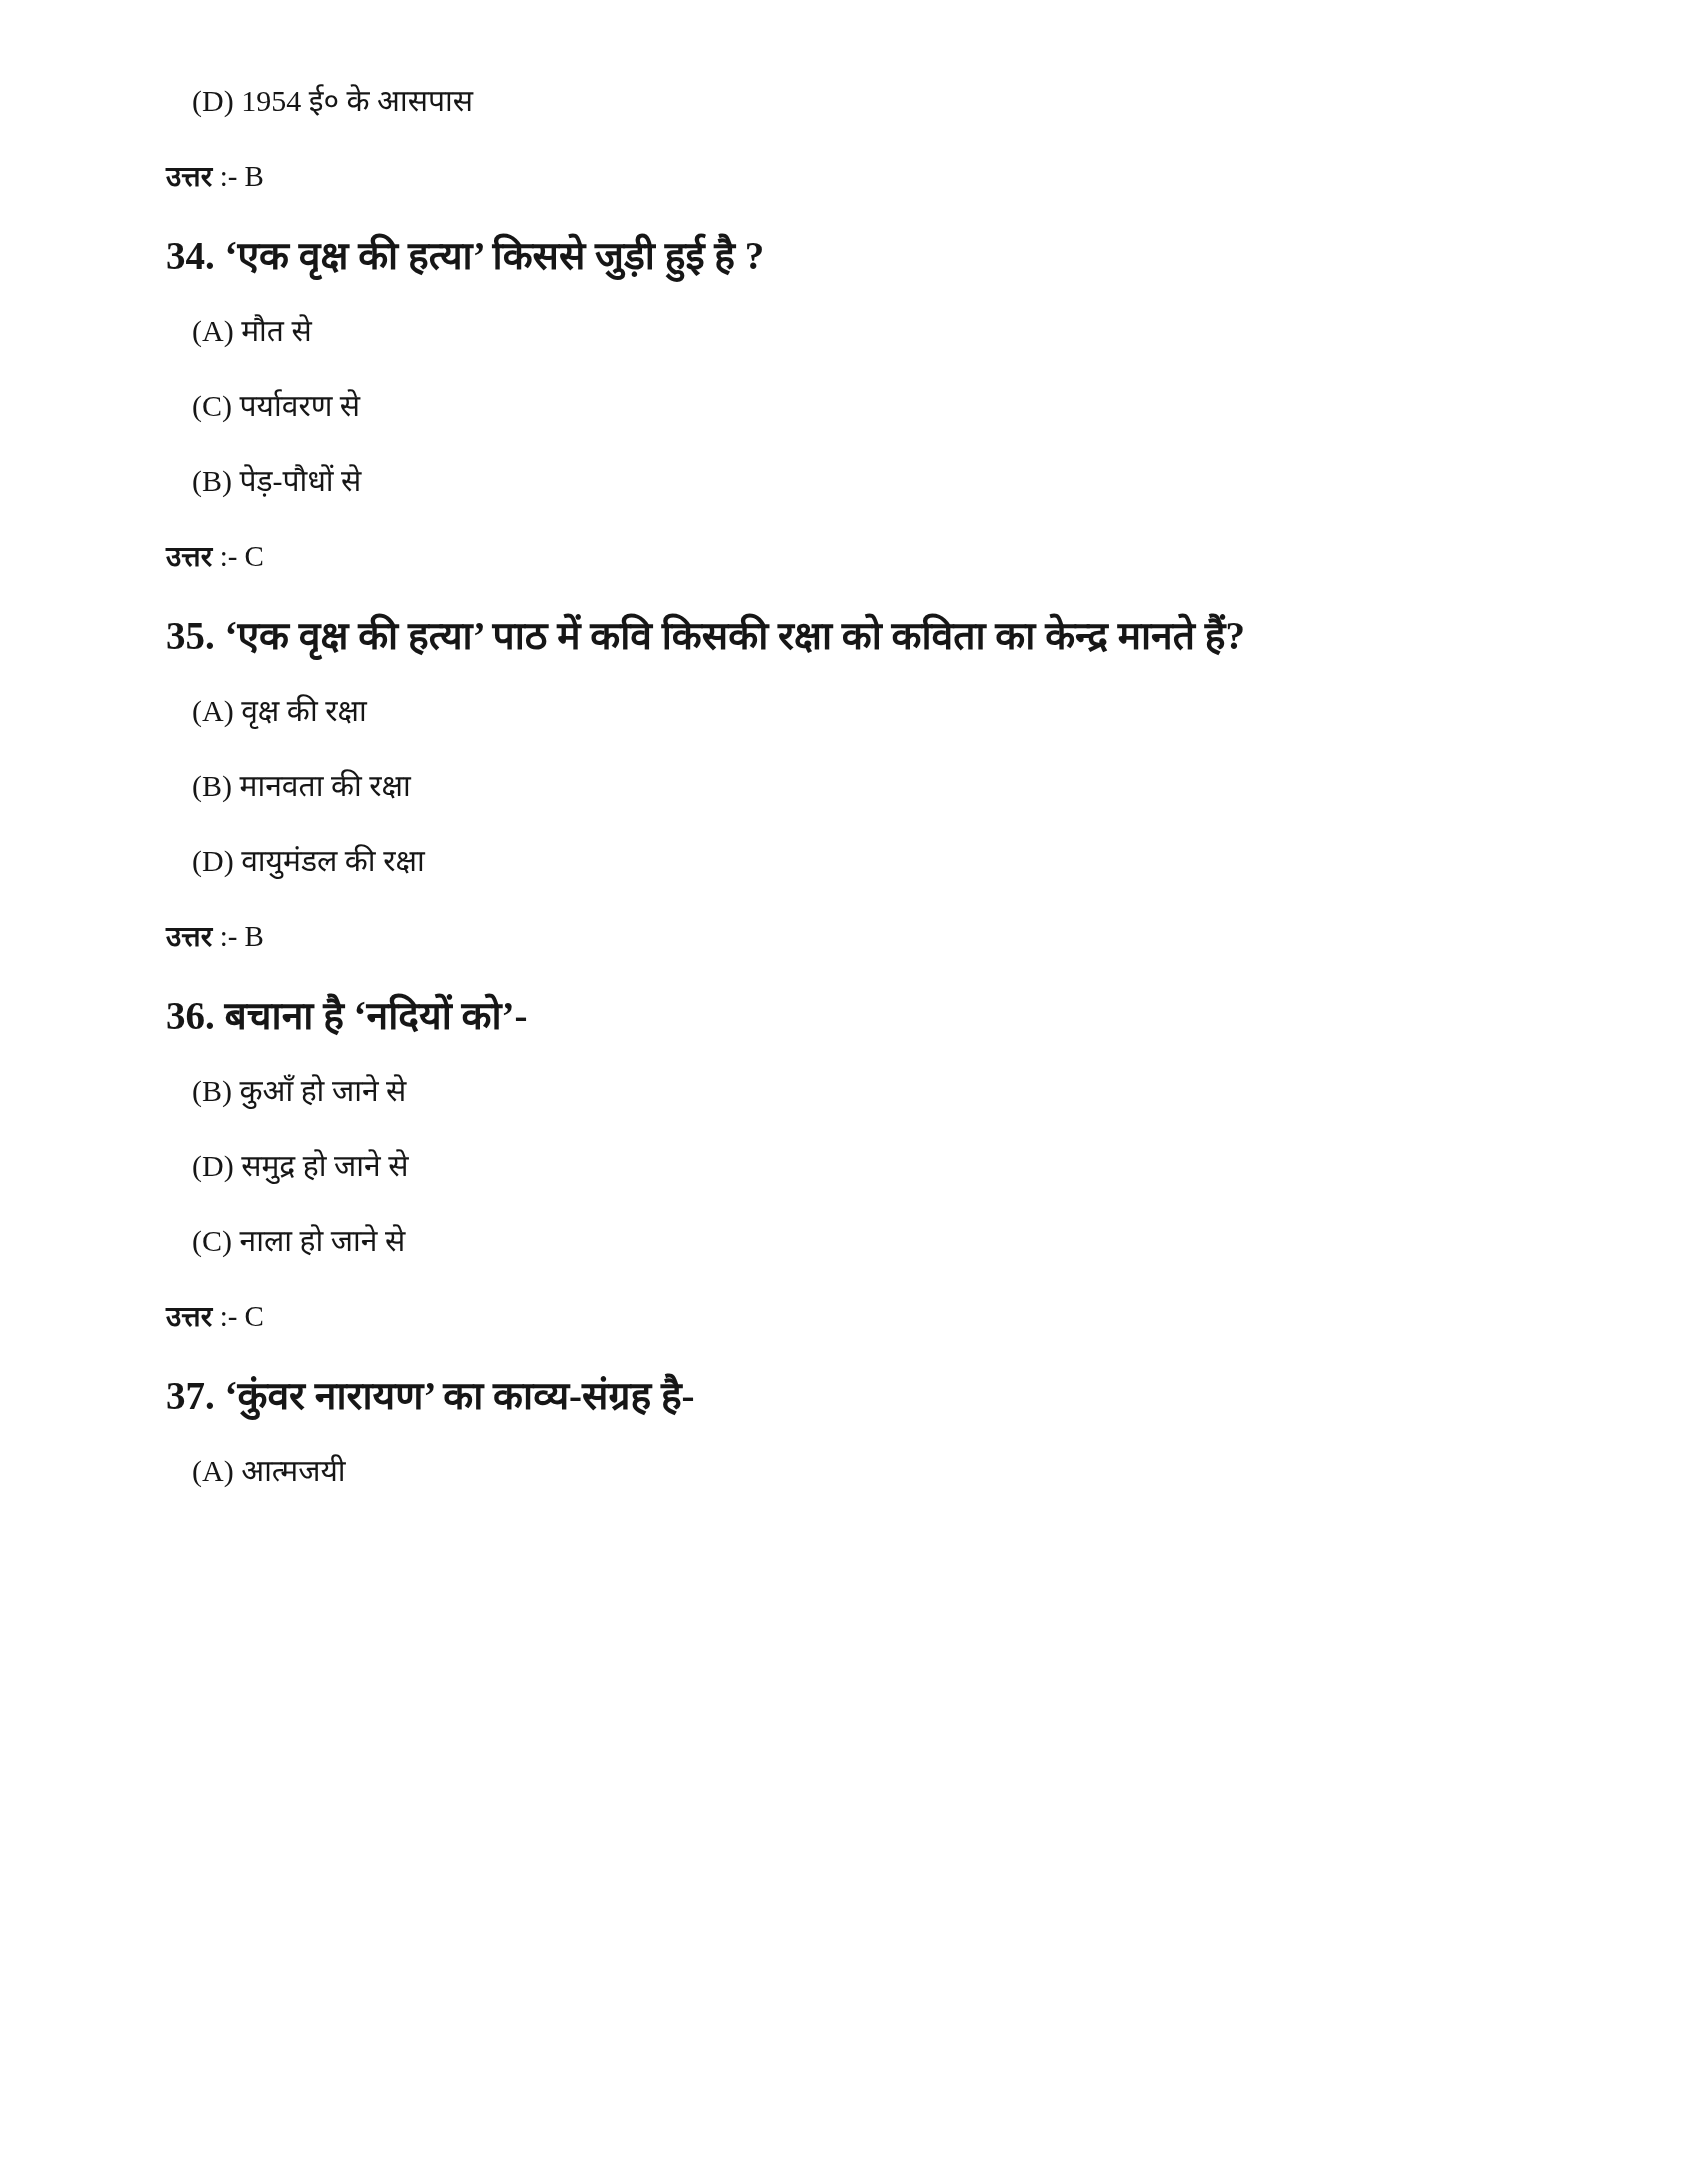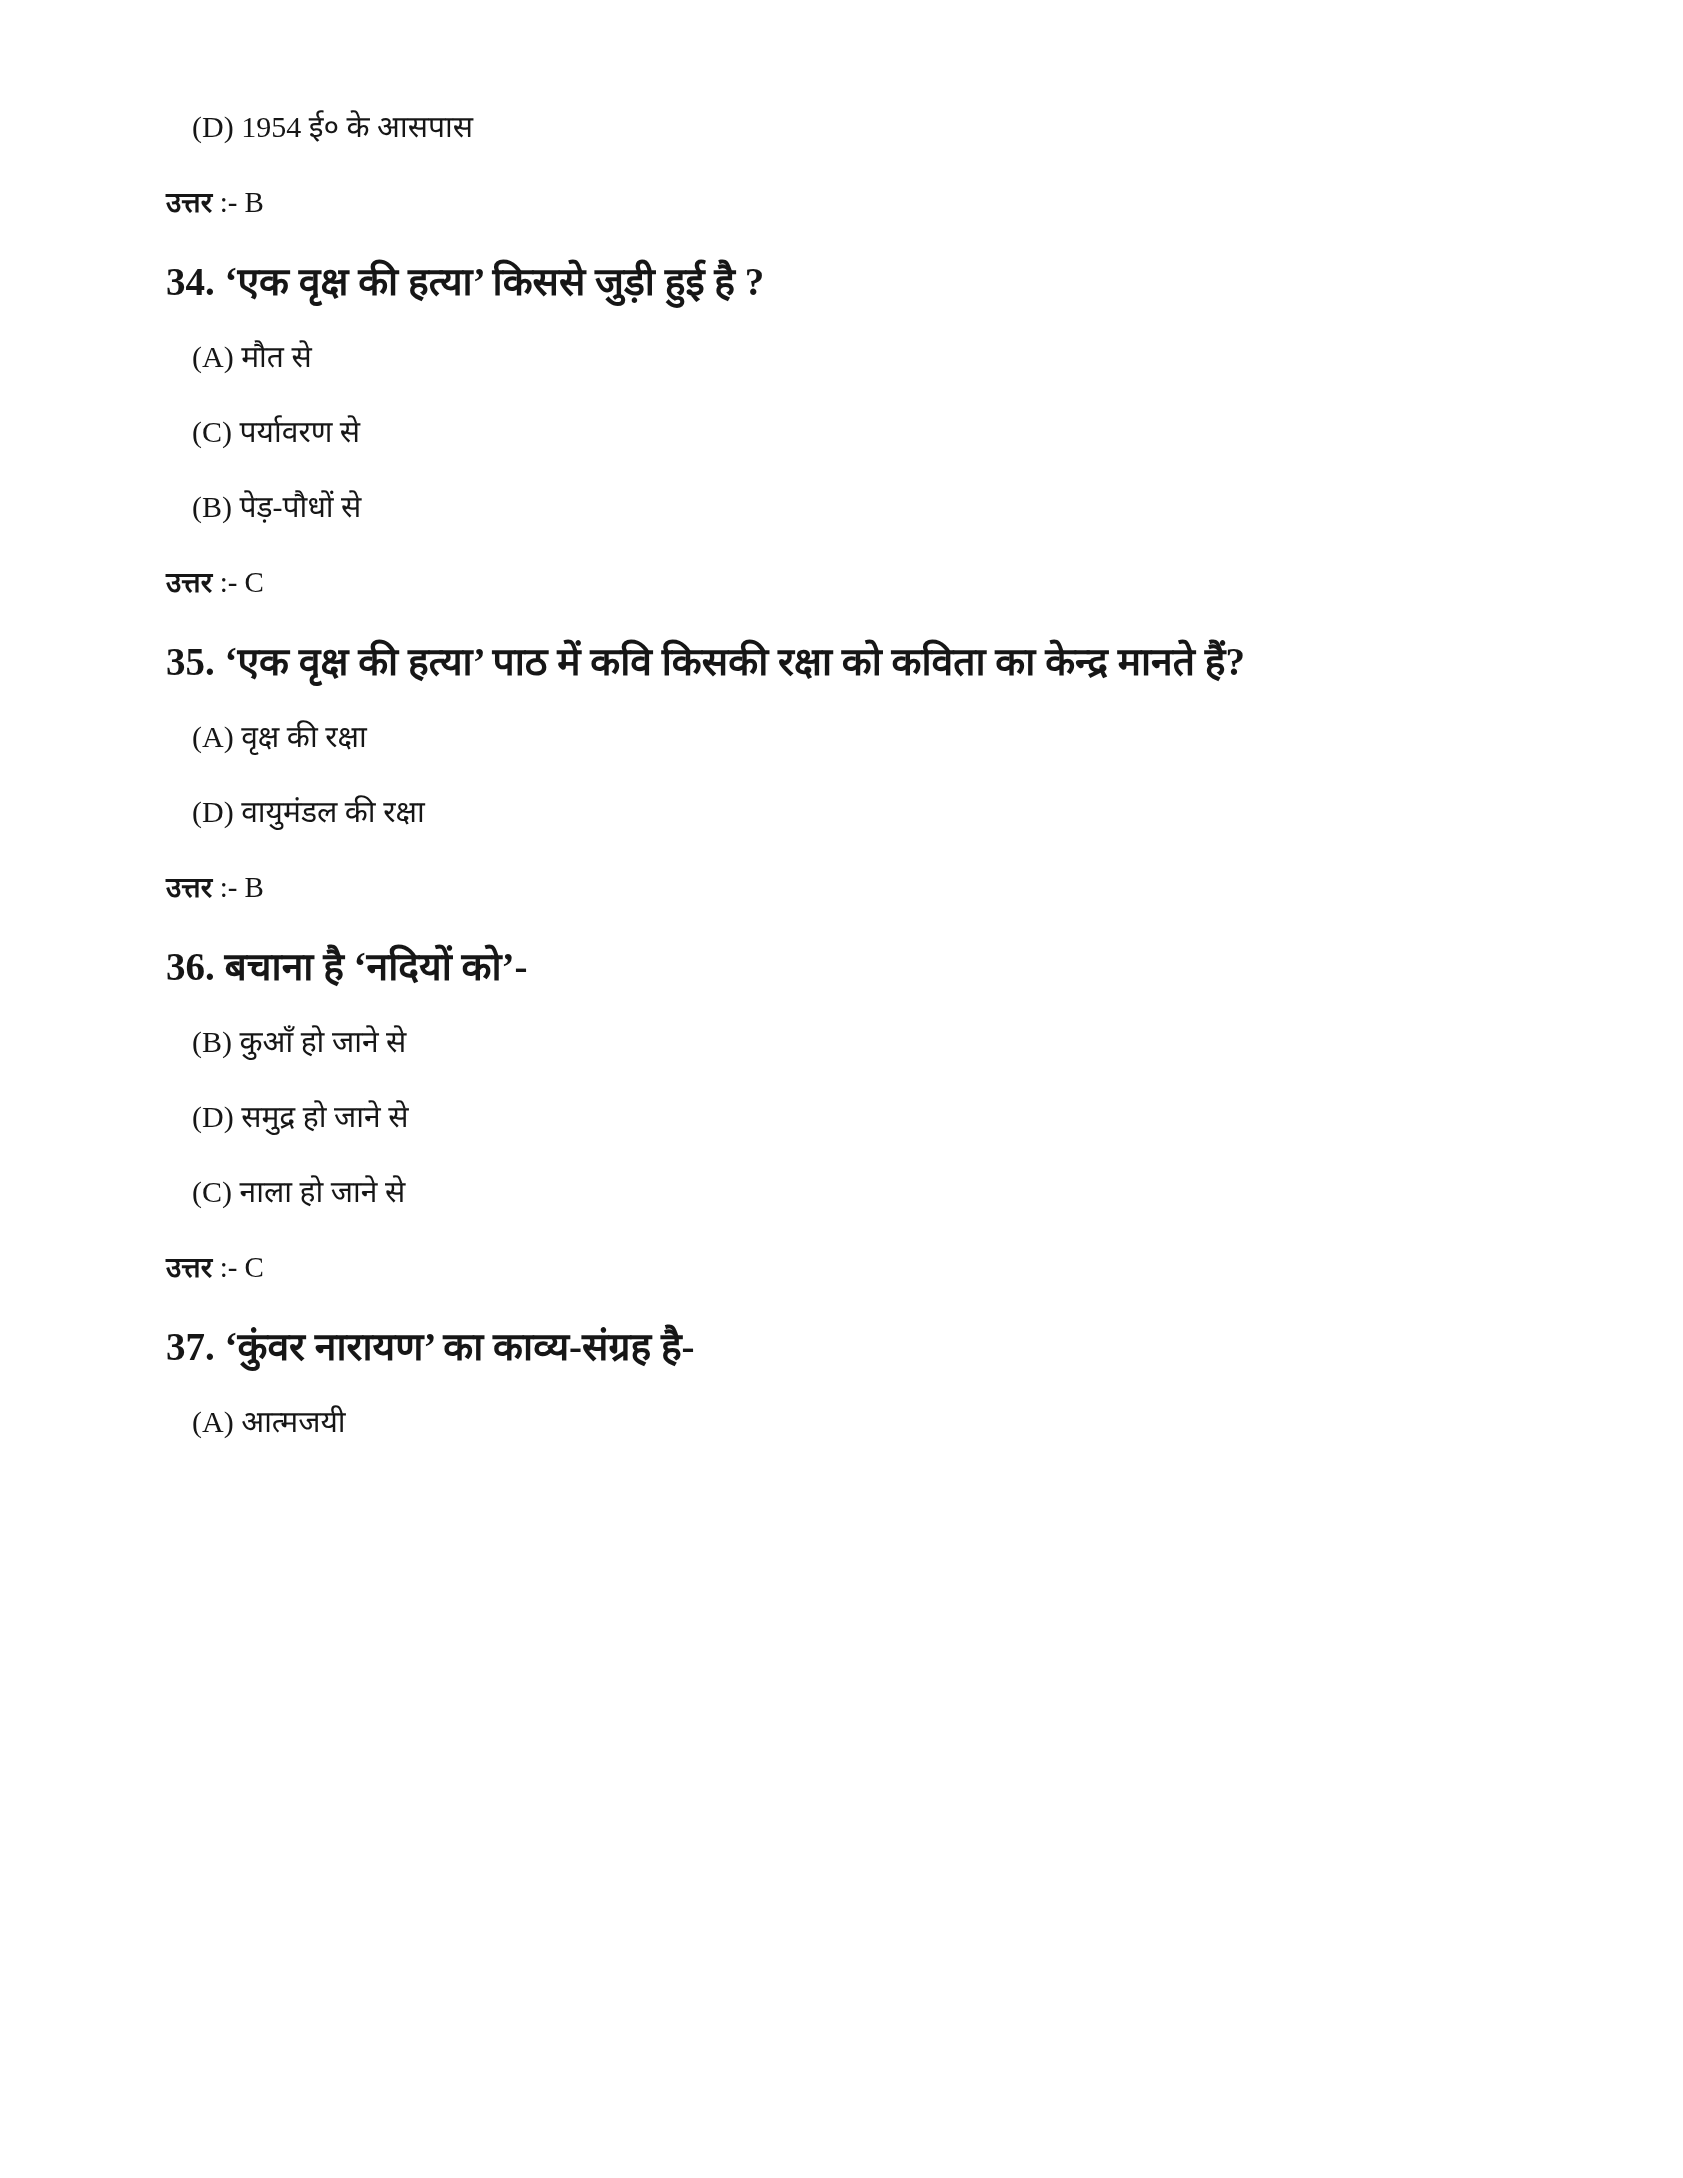--- a/index.html
+++ b/index.html
@@ -8,21 +8,21 @@
     background: #ffffff;
   }
   body {
     width: 1683px;
     height: 2178px;
     overflow: hidden;
     font-family: "Liberation Serif", "DejaVu Serif", serif;
     color: #161616;
   }
   .content {
-    padding: 108px 59px 0 166px;
+    padding: 82px 59px 0 166px;
   }
   .line {
     font-size: 30px;
     line-height: 37px;
     margin: 0 0 38px 0;
     white-space: nowrap;
   }
   .option-line {
     padding-left: 26px;
   }
@@ -56,20 +56,21 @@
   <div class="line option-line">(A) मौत से</div>
   <div class="line option-line">(C) पर्यावरण से</div>
   <div class="line option-line">(B) पेड़-पौधों से</div>
   <div class="line answer-line">
     <span class="ans-label">उत्तर</span>
     <span class="ans-value">:- C</span>
   </div>
 
   <div class="line q-header">35. ‘एक वृक्ष की हत्या’ पाठ में कवि किसकी रक्षा को कविता का केन्द्र मानते हैं?</div>
   <div class="line option-line">(A) वृक्ष की रक्षा</div>
+  <div class="line option-line">(B) मानवता की रक्षा</div>
   <div class="line option-line">(D) वायुमंडल की रक्षा</div>
   <div class="line answer-line">
     <span class="ans-label">उत्तर</span>
     <span class="ans-value">:- B</span>
   </div>
 
   <div class="line q-header">36. बचाना है ‘नदियों को’-</div>
   <div class="line option-line">(B) कुआँ हो जाने से</div>
   <div class="line option-line">(D) समुद्र हो जाने से</div>
   <div class="line option-line">(C) नाला हो जाने से</div>

